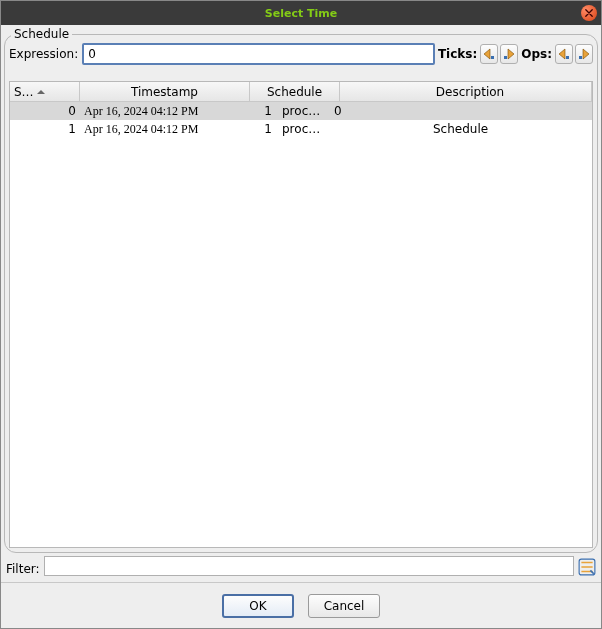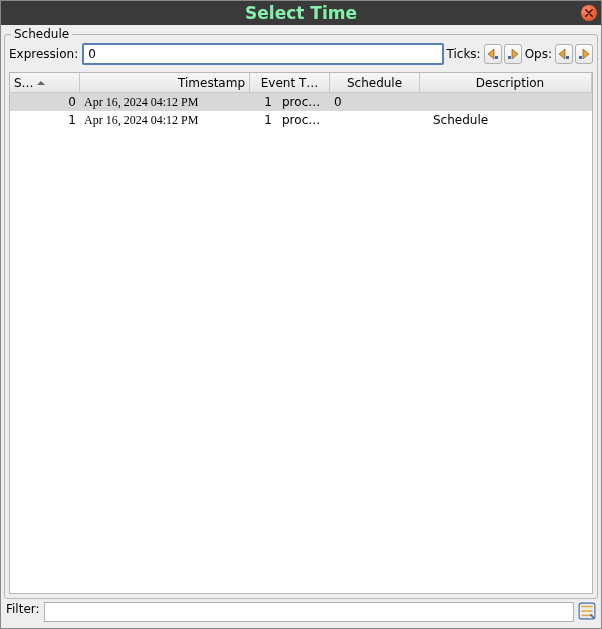--- a/index.html
+++ b/index.html
@@ -18,23 +18,23 @@
     border: 1px solid #888;
   }
   .titlebar {
     height: 24px;
     background: #3a3a3a;
     display: flex; align-items: center;
     position: relative;
   }
   .titlebar .title {
     flex: 1; text-align: center;
-    color: #86efac;
+    color: #84cc16;
     font-weight: bold;
-    font-size: 17px;
+    font-size: 11px;
     user-select: none;
   }
   .titlebar .close {
     position: absolute; right: 4px; top: 50%; transform: translateY(-50%);
     width: 16px; height: 16px;
     border-radius: 50%;
     background: radial-gradient(circle at 30% 30%, #ff8a65, #d84315);
     display: flex; align-items: center; justify-content: center;
     cursor: pointer;
   }
@@ -43,52 +43,52 @@
   .content {
     flex: 1;
     display: flex; flex-direction: column;
     background: #eeeeee;
     padding: 3px;
   }
 
   
   .group {
     border: 1px solid #b8b8b8;
-    border-radius: 3px;
+    border-radius: 12px;
     position: relative;
     margin-top: 6px;
     padding: 8px 4px 4px 4px;
     flex: 1;
     display: flex; flex-direction: column;
   }
   .group-label {
     position: absolute; top: -8px; left: 6px;
     background: #eeeeee;
     padding: 0 3px;
     font-size: 12px;
     color: #000;
   }
 
   .expr-row {
     display: flex; align-items: center;
     gap: 2px;
-    margin-bottom: 5px;
+    margin-bottom: 14px;
   }
   .expr-row label { margin-right: 2px; }
   .expr-input {
     flex: 1;
     height: 22px;
     border: 2px solid #5a7fb5;
     border-radius: 2px;
     background: #fff;
     padding: 0 4px;
     font-family: inherit;
     font-size: 12px;
   }
-  .expr-row .seg-label { padding: 0 1px; }
+  .expr-row .seg-label { padding: 0 1px; font-weight: bold; }
 
   .icon-btn {
     width: 18px; height: 20px;
     border: 1px solid #b0b0b0;
     border-radius: 3px;
     background: linear-gradient(#fdfdfd,#e7e7e7);
     display:flex; align-items:center; justify-content:center;
     cursor: pointer;
   }
   .icon-btn svg { width: 14px; height: 14px; }
@@ -113,21 +113,21 @@
     border-right: 1px solid #c8c8c8;
     padding: 2px 4px;
     font-size: 12px;
     text-align: center;
     white-space: nowrap; overflow: hidden; text-overflow: ellipsis;
     display:flex; align-items:center; justify-content:center;
     cursor: pointer;
   }
   .th.sort { justify-content: flex-start; gap: 2px;}
   .col-snap   { width: 70px; }
-  .col-ts     { width: 170px; justify-content: flex-end; }
+  .col-ts     { width: 170px; }
   .col-evt    { width: 80px; }
   .col-sched  { width: 90px;  }
   .col-desc   { flex: 1; margin-left: 9px; }
 
   .tbody { flex:1; overflow:auto; }
   .tr {
     display:flex;
     height: 18px;
     align-items:center;
   }
@@ -140,21 +140,21 @@
   .td.col-snap  { width: 70px; text-align: right;}
   .td.col-ts    { width: 170px; font-family: Liberation Serif, serif; }
   .td.col-evt   { width: 80px; display:flex; }
   .td.col-evt .evt-num { width: 18px; text-align:right; display:inline-block; }
   .td.col-evt .evt-txt { padding-left: 10px; }
   .td.col-sched { width: 90px; }
   .td.col-desc  { flex:1; }
 
   
   .filter-row {
-    display:flex; align-items:flex-start;
+    display:flex; align-items:flex-end;
     padding: 3px 2px;
     gap: 4px;
   }
   .filter-input {
     flex:1;
     height: 20px;
     border: 1px solid #b0b0b0;
     background: #fff;
     padding: 0 4px;
     font-family: inherit; font-size:12px;
@@ -246,23 +246,20 @@
             <span>S…</span>
             <span class="sort-glyph">
               <svg viewBox="0 0 10 10">
                   <path d="M1 7 L5 3 L9 7 Z" fill="#666"></path>
                 </svg>
             </span>
           </div>
           <div class="th col-ts">
               <span>Timestamp</span>
             </div>
-          <div class="th col-evt">
-              <span>Event T…</span>
-            </div>
           <div class="th col-sched">
               <span>Schedule</span>
             </div>
           <div class="th col-desc">
               <span>Description</span>
             </div>
         </div>
         <div class="tbody" id="tbody">
             <div class="tr selected">
               <div class="td col-snap">0</div>
@@ -294,14 +291,18 @@
         <svg viewBox="0 0 16 16">
           <rect x="1" y="1" width="14" height="14" rx="2" fill="none" stroke="#3a6fb0" stroke-width="1"></rect>
           <path d="M3 4 h10 M3 8 h10 M3 12 h10" stroke="#e8a23a" stroke-width="1.2"></path>
           <path d="M11 11 l3 3" stroke="#3a6fb0" stroke-width="1.5"></path>
         </svg>
       </div>
     </div>
 
   </div>
 
+  <div class="button-bar">
+    <button class="btn default">OK</button>
+    <button class="btn">Cancel</button>
+  </div>
 
 </div>
 
 </body></html>

